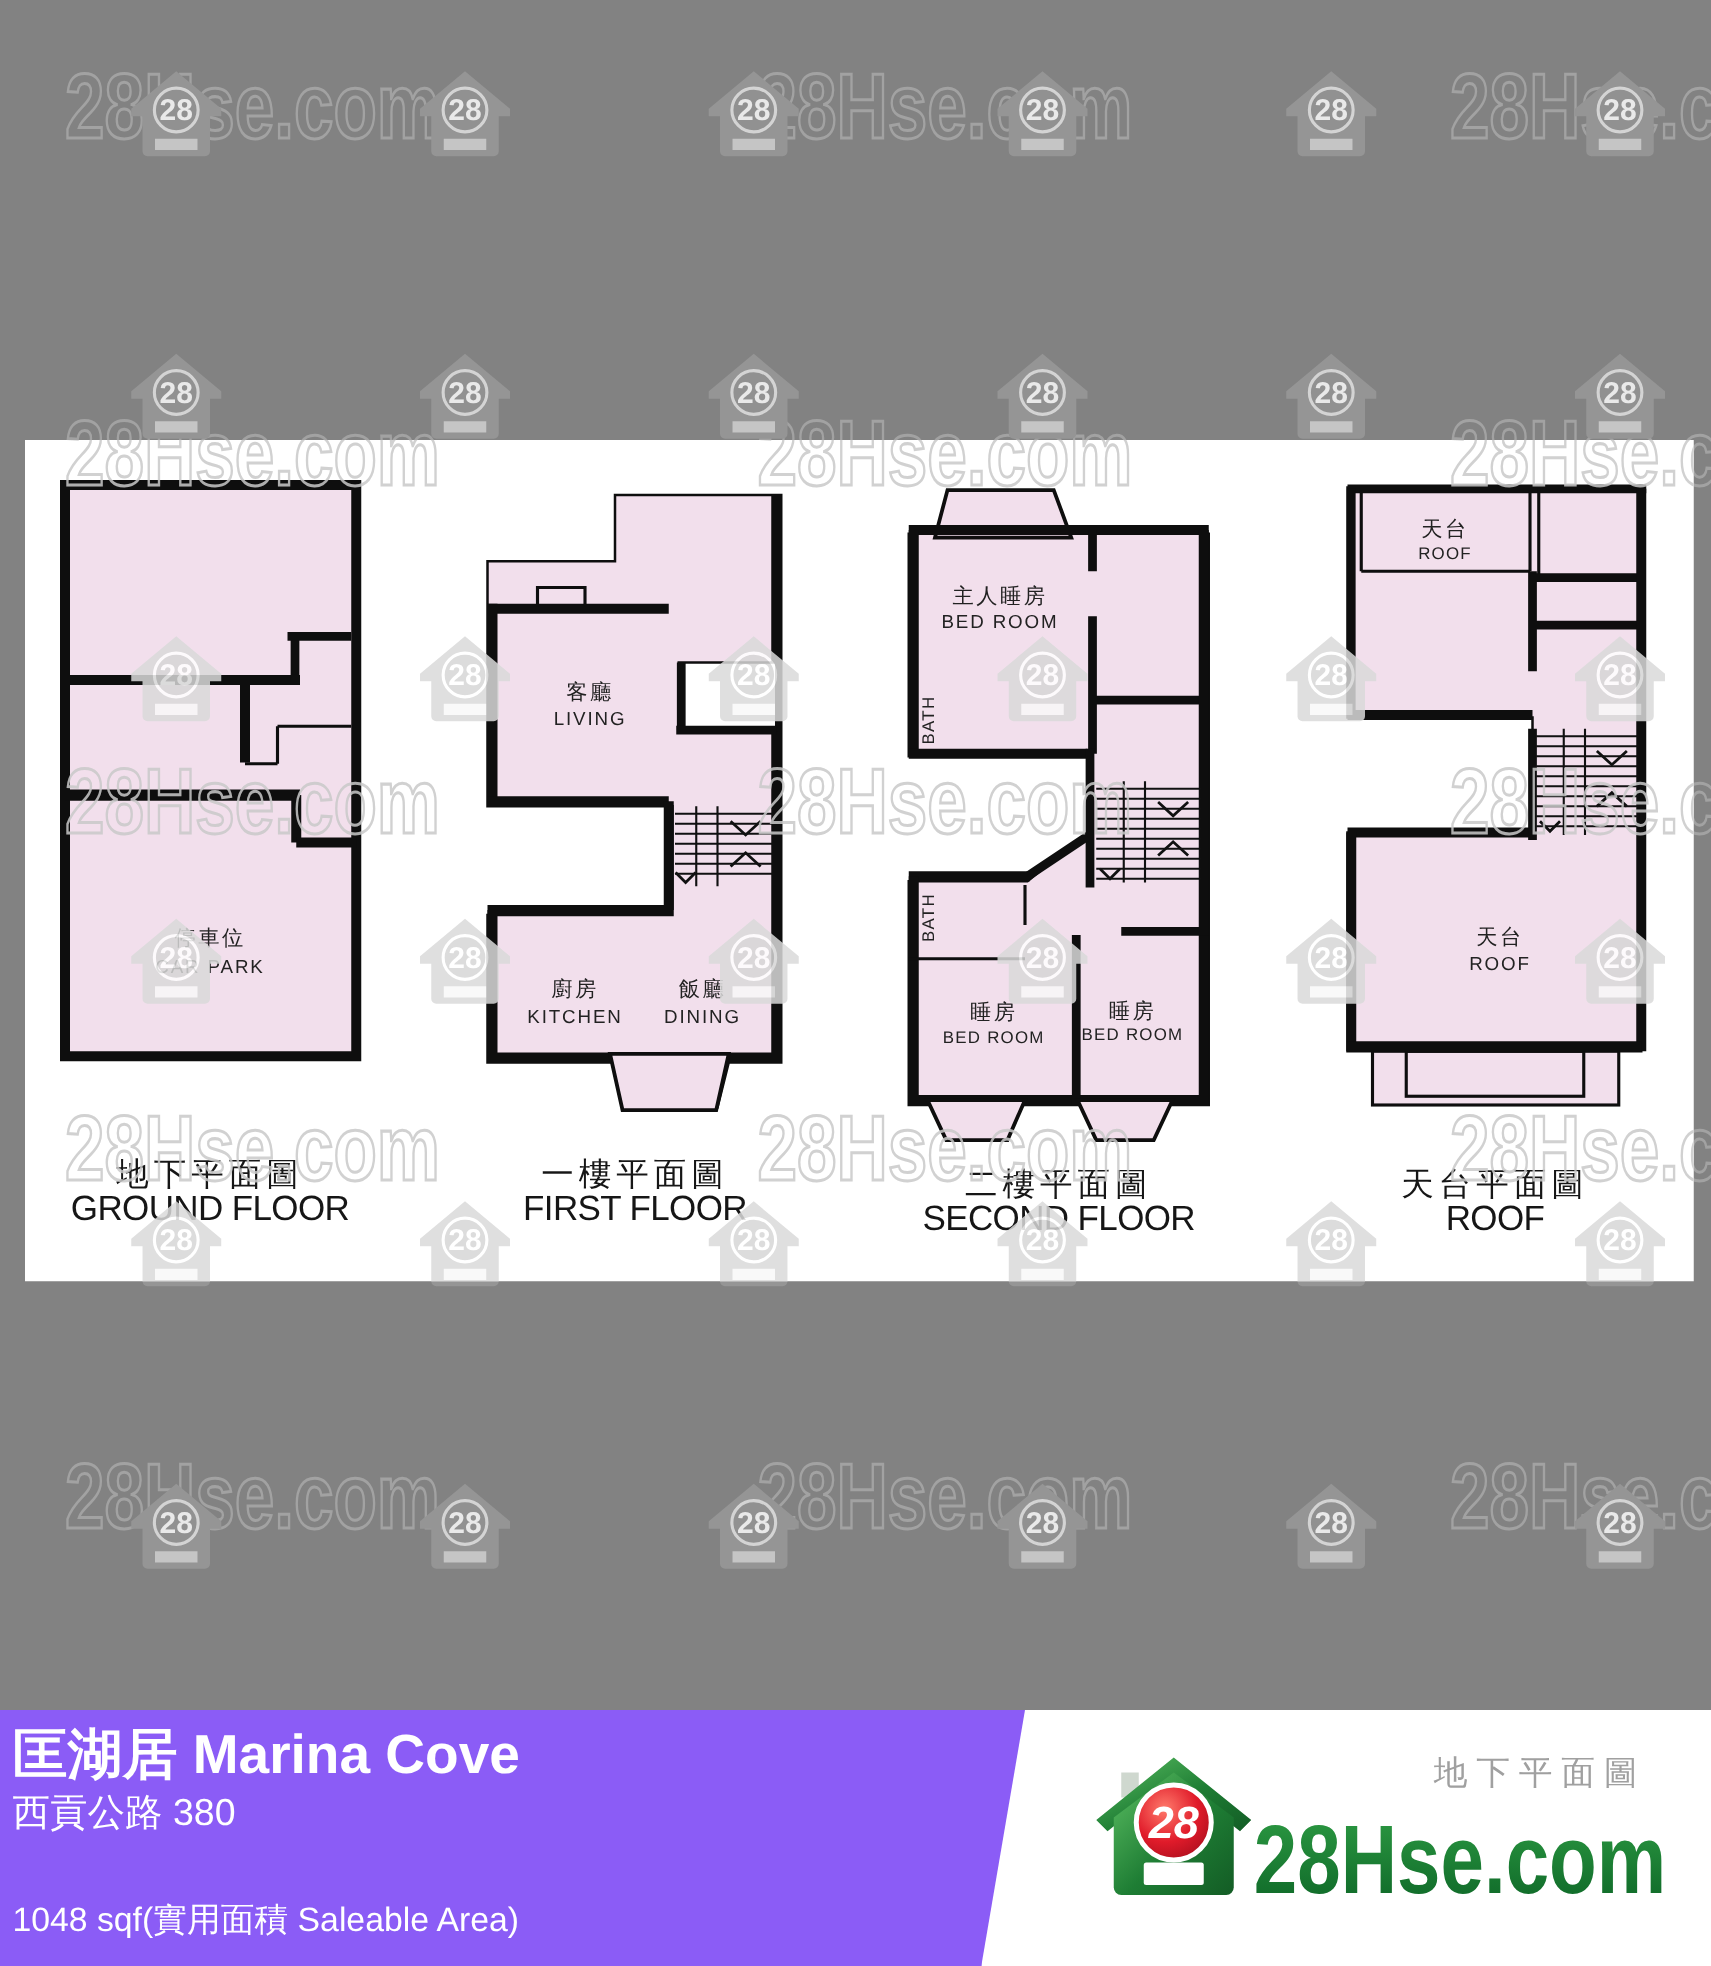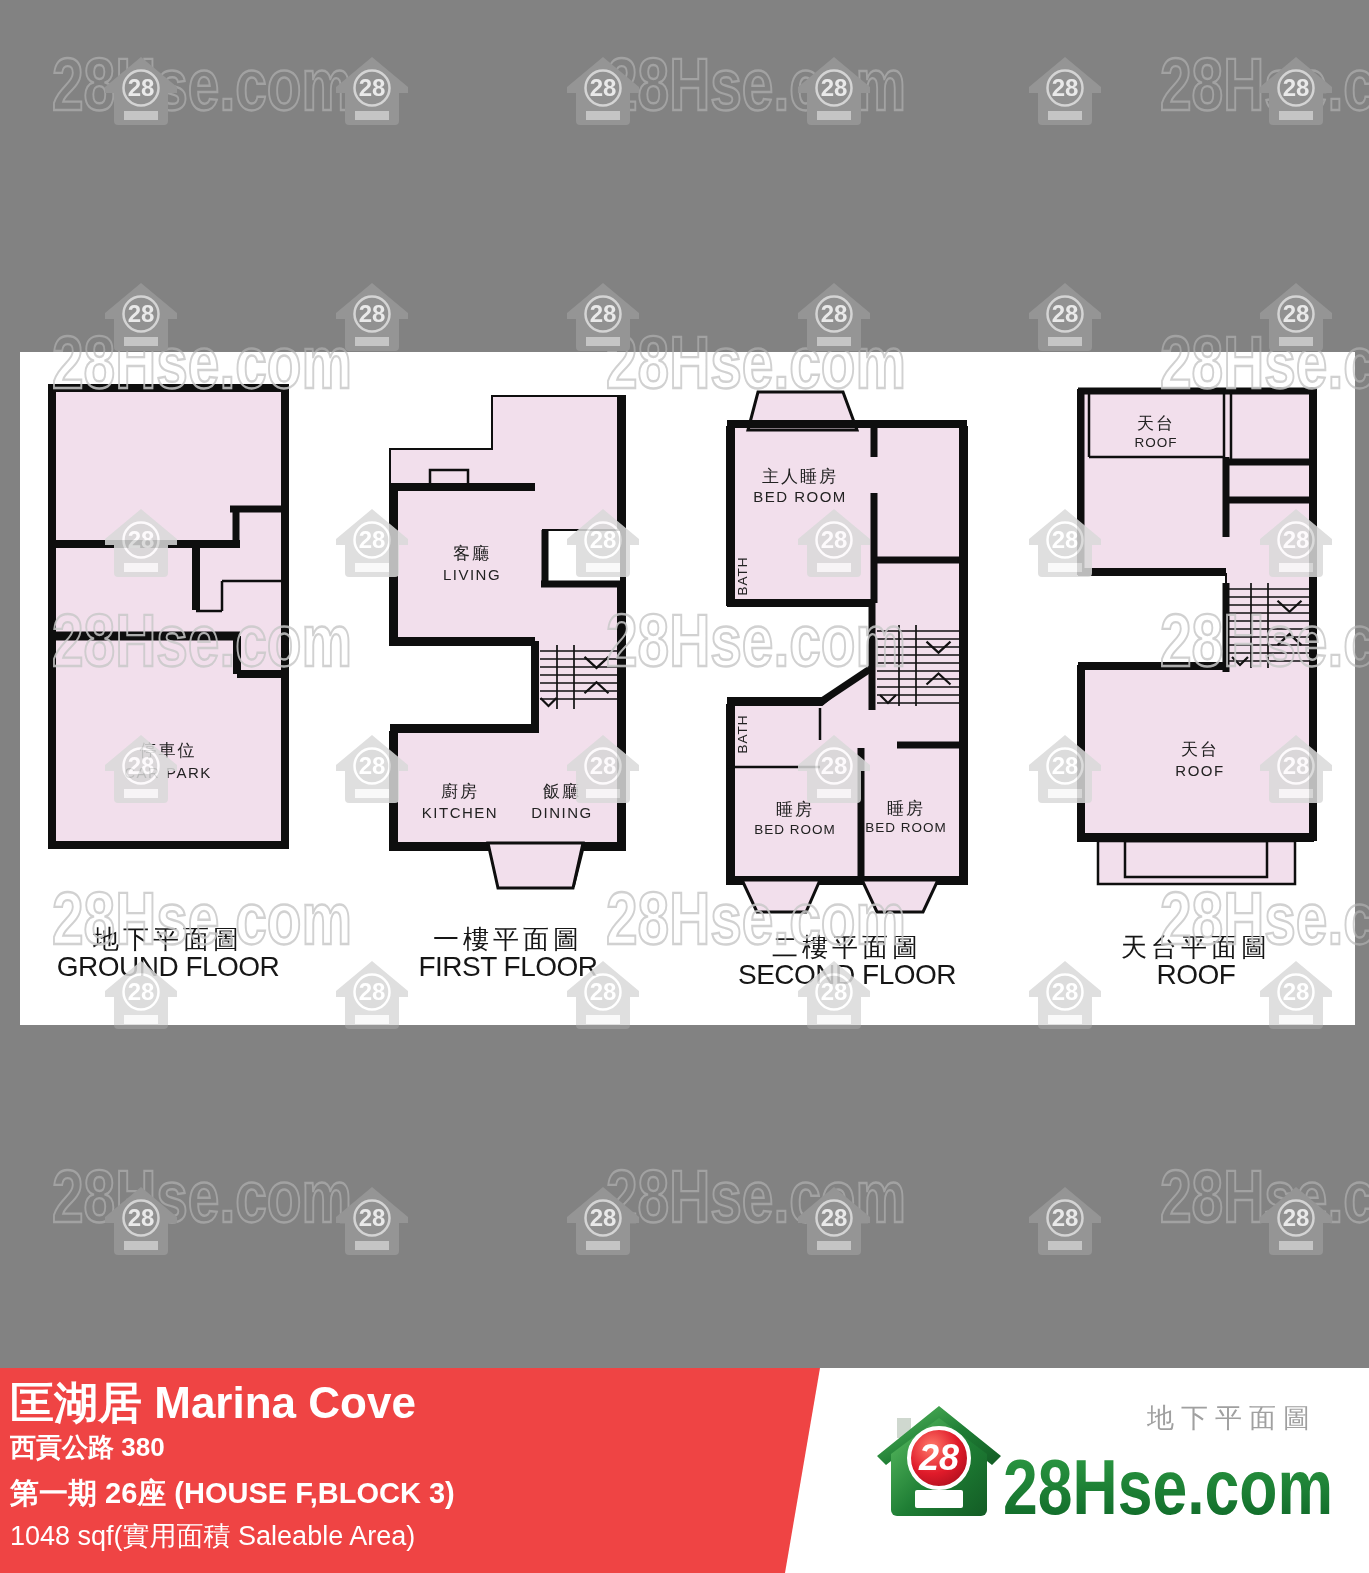--- a/index.html
+++ b/index.html
@@ -32,21 +32,21 @@
   #plans{position:absolute;left:0;top:0;z-index:3;pointer-events:none}
   .room-zh{font-size:17px;fill:#222;letter-spacing:2px}
   .room-en{font-size:15px;fill:#222;letter-spacing:1.5px}
   .room-en-sm{font-size:13.5px;fill:#222;letter-spacing:1px}
   .cap-zh{font-size:26px;fill:#161616;letter-spacing:4px}
   .cap-en{font-size:28px;fill:#161616;letter-spacing:-.5px}
   
   #banner{position:absolute;left:0;top:1368px;width:1369px;height:205px;z-index:6}
   #banner .txt{position:absolute;left:10px;color:#fff;white-space:nowrap}
   #f-title{top:6px;font-size:44px;font-weight:700}
-  #f-address{top:62px;font-size:26px;font-weight:700}
+  #f-address{top:62px;font-size:30px;font-weight:400}
   #f-block{top:106px;font-size:29px;font-weight:700}
   #f-area{top:150px;font-size:27px;font-weight:400}
   #logo-region{position:absolute;left:785px;top:0;width:584px;height:205px;background:#fff;
     clip-path:polygon(35px 0,100% 0,100% 100%,0 100%)}
   #logo-house{position:absolute;left:88px;top:30px}
   #logo-tagline{position:absolute;left:362px;top:32px;font-size:27px;letter-spacing:7px;
     color:#a0a0a0;white-space:nowrap}
   #logo-brand{position:absolute;left:214px;top:70px}
   #logo-brand text{font-family:"Liberation Sans",sans-serif;font-weight:700;font-size:78px}
 </style>
@@ -606,24 +606,23 @@
     <text class="hnum" x="37" y="43" text-anchor="middle">28</text>
     </svg>
     <svg class="wm-item wm-house-light" style="left:1239px;top:605px" width="74" height="74" viewBox="0 0 74 74">
     <path class="hbody" d="M1,34 L37,4 L73,34 L73,40 H64 V68 a4,4 0 0 1 -4,4 H14 a4,4 0 0 1 -4,-4 V40 H1 Z"></path>
     <rect class="hdoor" x="20" y="58" width="34" height="9"></rect>
     <circle class="hring" cx="37" cy="35" r="17.5"></circle>
     <text class="hnum" x="37" y="43" text-anchor="middle">28</text>
     </svg>
   </div>
 
-<div id="banner" style="background:#ef4444">
+<div id="banner" style="background:#8b5cf6">
   <div class="txt" id="f-title">匡湖居 Marina Cove</div>
   <div class="txt" id="f-address">西貢公路 380</div>
-  <div class="txt" id="f-block">第一期 26座 (HOUSE F,BLOCK 3)</div>
   <div class="txt" id="f-area">1048 sqf(實用面積 Saleable Area)</div>
 
   <div id="logo-region">
     <svg id="logo-house" width="132" height="132" viewBox="0 0 132 132">
       <defs>
         <linearGradient id="gBody" x1="0" y1="0" x2="1" y2="1">
           <stop offset="0" stop-color="#5cbf63"></stop>
           <stop offset="0.55" stop-color="#1e7d34"></stop>
           <stop offset="1" stop-color="#135c25"></stop>
         </linearGradient>

